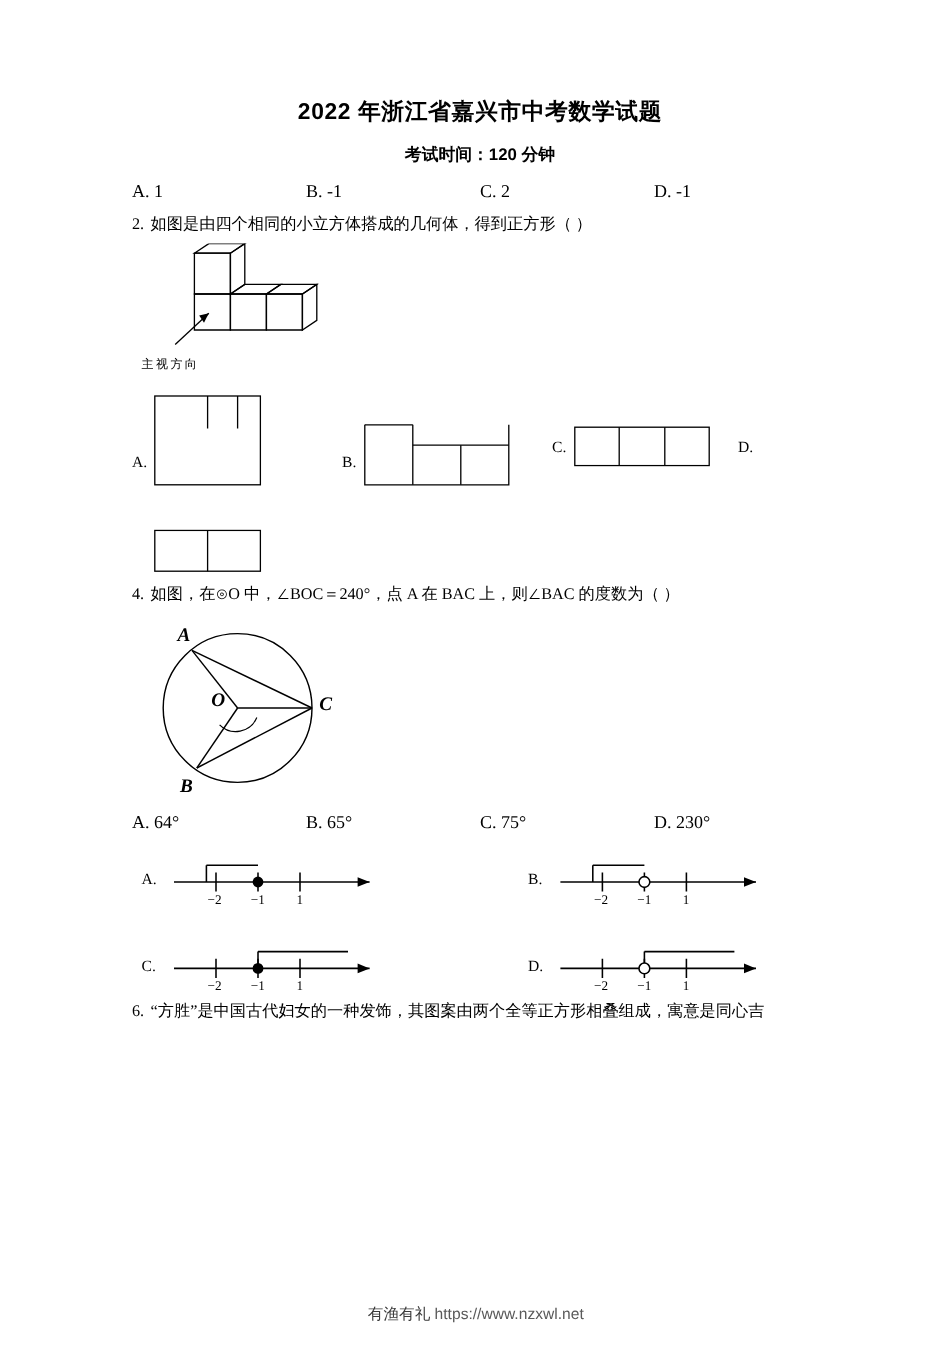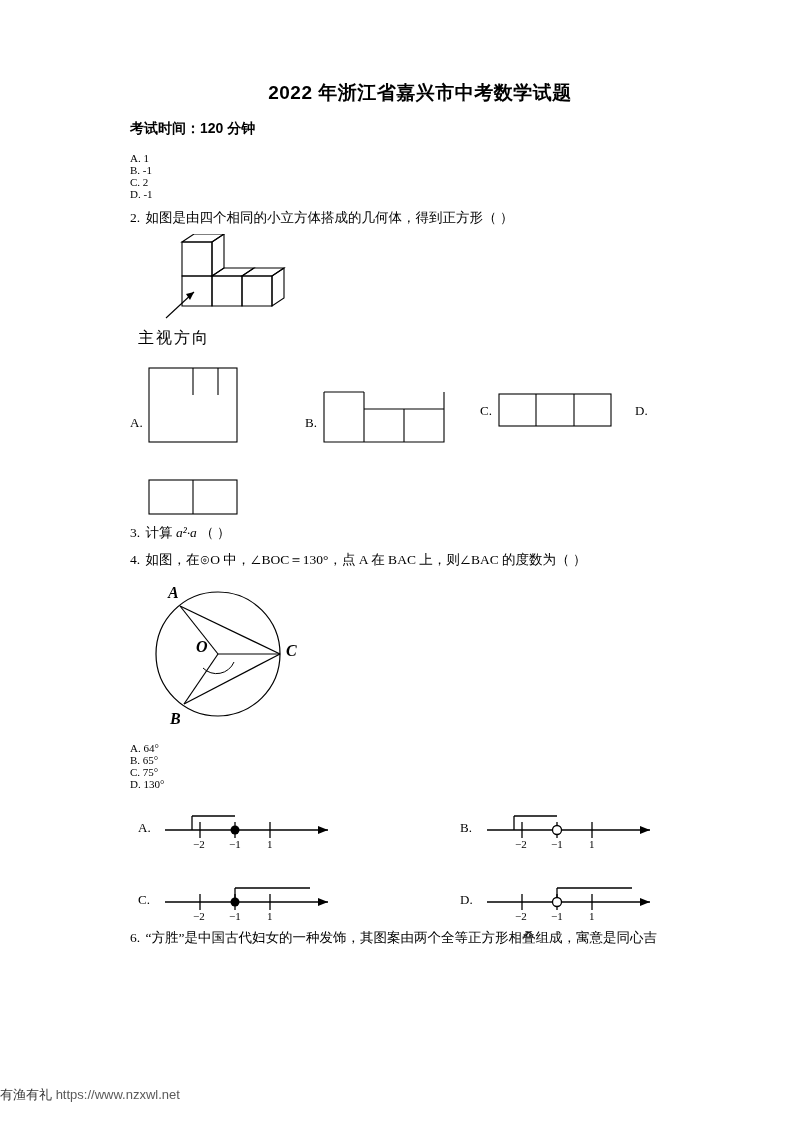--- a/index.html
+++ b/index.html
@@ -19,65 +19,63 @@
     width: 793px;
     height: 1122px;
     padding: 0;
     box-sizing: border-box;
   }
   .content {
     position: absolute;
     left: 110px;
     top: 80px;
     width: 580px;
-    margin-left: 20px;
   }
   h1.doc-title {
     font-family: "Liberation Sans", sans-serif;
     font-size: 19px;
     font-weight: bold;
     text-align: center;
     margin: 0 0 14px 0;
     letter-spacing: 0.5px;
   }
   .subtitle {
     font-family: "Liberation Sans", sans-serif;
     font-size: 14px;
     font-weight: bold;
-    text-align: left;
+    text-align: center;
     margin: 0 0 14px 0;
   }
   .section-head {
     font-family: "Liberation Sans", sans-serif;
     font-size: 14.5px;
     font-weight: bold;
     margin: 0 0 10px 0;
   }
   .q-stem {
     font-size: 13.5px;
     line-height: 1.5;
     margin: 0 0 6px 0;
   }
   .q-stem .num { margin-right: 2px; }
   .opts-row {
     display: flex;
-    font-size: 11px;
+    font-size: 15px;
     margin: 0 0 8px 0;
-    flex-direction: column;
   }
   .opts-row .opt {
     width: 25%;
     box-sizing: border-box;
   }
   i.mi { font-family: "Liberation Serif", serif; font-style: italic; }
 
   
   .fig-solid { position: relative; height: 92px; margin: 4px 0 2px 30px; }
   .fig-label {
-    font-size: 16px;
+    font-size: 10px;
     margin: 0 0 10px 8px;
     letter-spacing: 2px;
   }
 
   
   .q2-answers { position: relative; height: 120px; margin-top: 4px; }
   .q2-answers .lab {
     position: absolute;
     font-size: 13px;
   }
@@ -89,21 +87,21 @@
   
   .numline-grid { position: relative; height: 130px; margin-top: 6px; }
   .numline-grid .lab { position: absolute; font-size: 13px; }
 
   
   .footer {
     position: absolute;
     left: 0;
     right: 0;
     bottom: 18px;
-    text-align: left;
+    text-align: center;
     font-family: "Liberation Sans", sans-serif;
     font-size: 13px;
     color: #5a5a5a;
   }
   .footer .brand { color: #3a3a3a; font-weight: normal; }
   .footer .url { color: #5a5a5a; }
   svg { display: block; }
 </style>
 </head>
 <body>
@@ -188,30 +186,24 @@
 
     <div class="q2-extra">
       <svg style="position:absolute; left:18px; top:0px;" width="90" height="36" viewBox="0 0 90 36">
         <g fill="none" stroke="#000" stroke-width="1.1">
           <rect x="1" y="1" width="88" height="34"></rect>
           <line x1="45" y1="1" x2="45" y2="35"></line>
         </g>
       </svg>
     </div>
 
-    <div class="q-stem">
-      <span class="num">3.</span>
-      <span>计算</span>
-      <i class="mi">a²·a</i>
-      <span>（          ）</span>
-    </div>
 
     <div class="q-stem">
       <span class="num">4.</span>
-      <span>如图，在⊙O 中，∠BOC＝130°，点 A 在 BAC 上，则∠BAC 的度数为（          ）</span>
+      <span>如图，在⊙O 中，∠BOC＝240°，点 A 在 BAC 上，则∠BAC 的度数为（          ）</span>
     </div>
 
     <div class="fig-circle">
       <svg style="position:absolute; left:10px; top:0;" width="200" height="160" viewBox="0 0 200 160">
         <g fill="none" stroke="#000" stroke-width="1.2">
           <circle cx="78" cy="78" r="62"></circle>
 
           <line x1="40" y1="30" x2="78" y2="78"></line>
           <line x1="78" y1="78" x2="140" y2="78"></line>
           <line x1="78" y1="78" x2="44" y2="128"></line>
@@ -224,21 +216,21 @@
         <text x="56" y="76" font-family="Liberation Serif, serif" font-style="italic" font-weight="bold" font-size="16">O</text>
         <text x="146" y="80" font-family="Liberation Serif, serif" font-style="italic" font-weight="bold" font-size="16">C</text>
         <text x="30" y="148" font-family="Liberation Serif, serif" font-style="italic" font-weight="bold" font-size="16">B</text>
       </svg>
     </div>
 
     <div class="opts-row">
       <div class="opt">A. 64°</div>
       <div class="opt">B. 65°</div>
       <div class="opt">C. 75°</div>
-      <div class="opt">D. 130°</div>
+      <div class="opt">D. 230°</div>
     </div>
 
 
     <div class="numline-grid">
 
       <span class="lab" style="left:8px; top:22px;">A.</span>
       <svg style="position:absolute; left:30px; top:0px;" width="180" height="52" viewBox="0 0 180 52">
         <g stroke="#000" stroke-width="1.3" fill="none">
           <line x1="5" y1="32" x2="168" y2="32"></line>
           <polygon points="168,32 158,28 158,36" fill="#000" stroke="none"></polygon>

